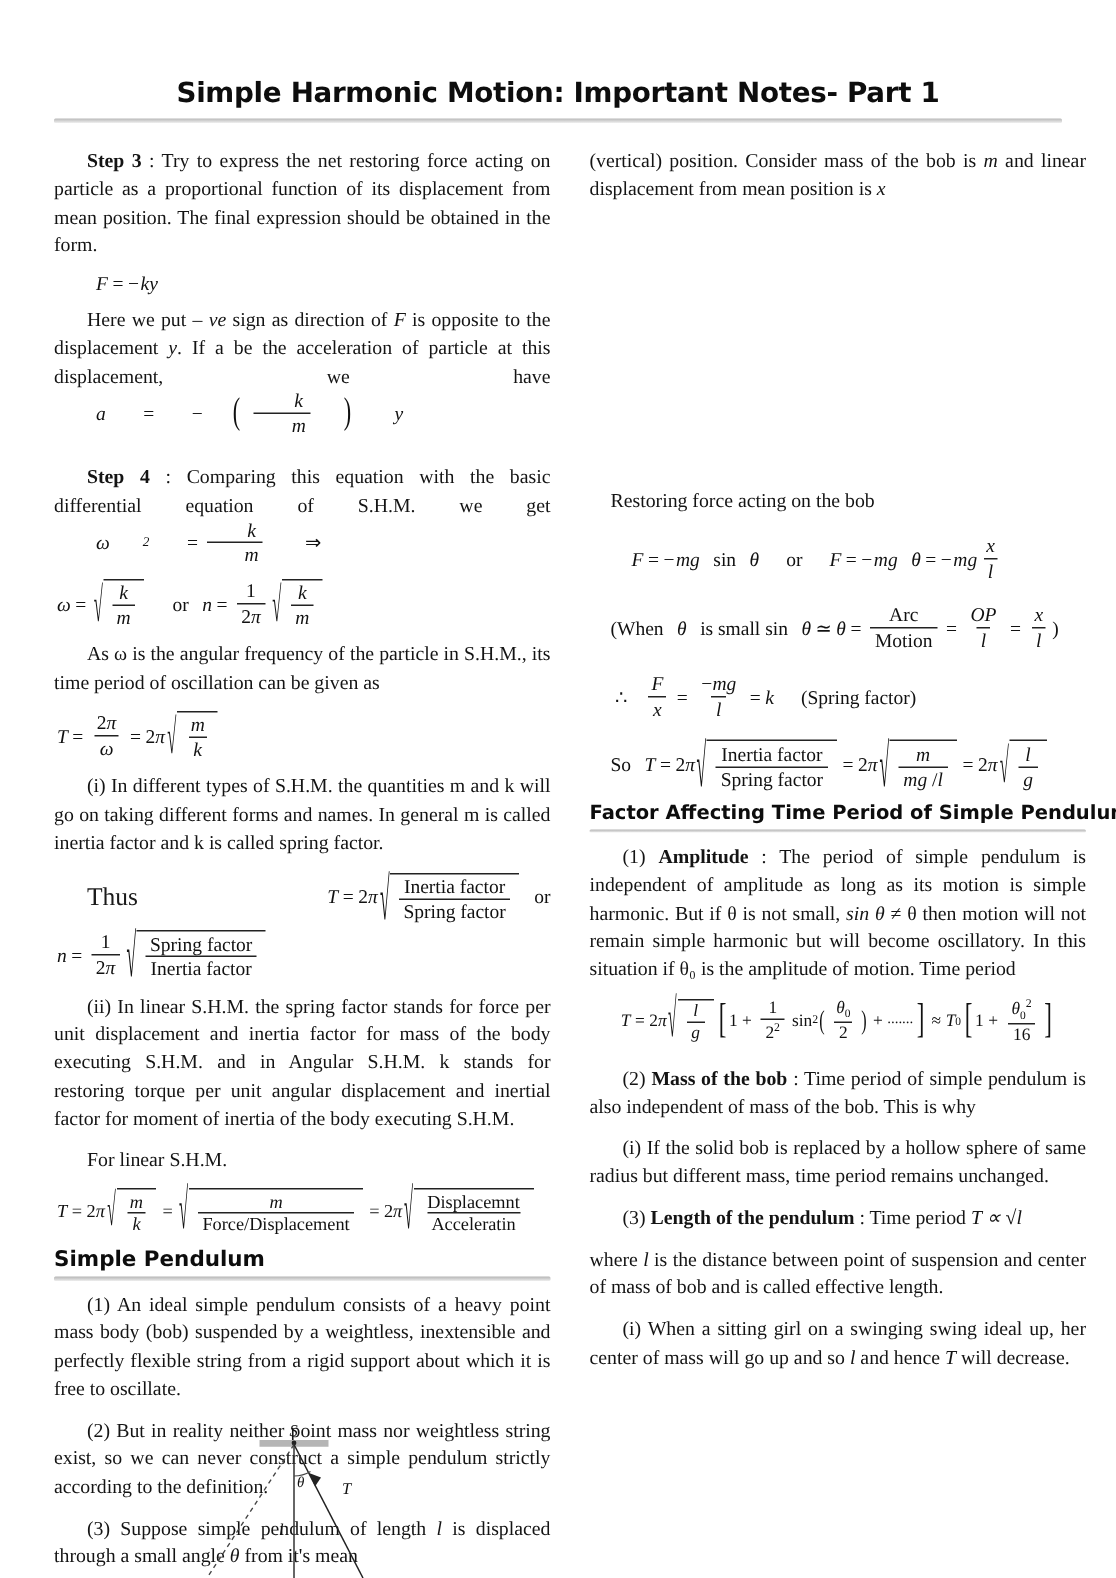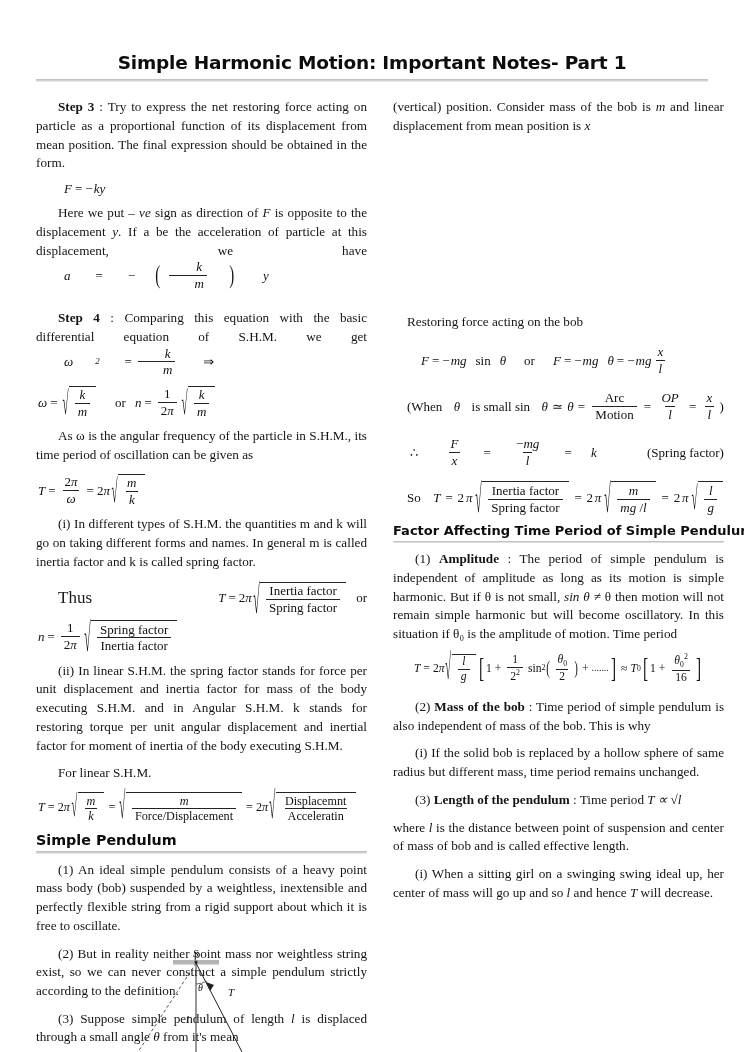--- a/index.html
+++ b/index.html
@@ -90,21 +90,21 @@
     font-size: 13px;
     margin: 7px 0 9px 0;
     display: flex;
     align-items: center;
     flex-wrap: wrap;
     line-height: 1;
     color: #111;
   }
   .mathline.center { justify-content: center; }
   .mathline.indent { padding-left: 28px; }
-  .mathline.indent2 { padding-left: 14px; justify-content: space-between; }
+  .mathline.indent2 { padding-left: 14px; }
 
   .mi { font-style: italic; font-family: "Liberation Serif", serif; }
   .mn, .mo { font-style: normal; }
   .mo { margin: 0 3px; }
   .mtext { font-style: normal; }
 
   .sp4 { display: inline-block; width: 9px; }
   .sp8 { display: inline-block; width: 18px; }
 
   
@@ -376,21 +376,21 @@
       <p class="para"><span>(3) Suppose simple pendulum of length </span><span class="it">l</span><span> is displaced through a small angle </span><span class="it">θ</span><span> from it's mean</span></p>
 
     </div>
 
     <div class="col">
 
       <p class="para noindent"><span>(vertical) position. Consider mass of the bob is </span><span class="it">m</span><span> and linear displacement from mean position is </span><span class="it">x</span></p>
 
       <div style="height:168px;"></div>
 
-      <p class="para noindent" style="padding-left:14px;margin-bottom:14px;">Restoring force acting on the bob</p>
+      <p class="para noindent" style="padding-left:14px;margin-bottom:14px;margin-top:12px;">Restoring force acting on the bob</p>
 
       <div class="mathline indent" style="margin-bottom:16px;">
         <span class="mi">F</span>
           <span class="mo">=</span>
           <span class="mo" style="margin:0 1px 0 0;">−</span>
           <span class="mi">mg</span>
           <span class="sp4"></span>
           <span class="mtext">sin</span>
           <span class="sp4"></span>
           <span class="mi">θ</span>

